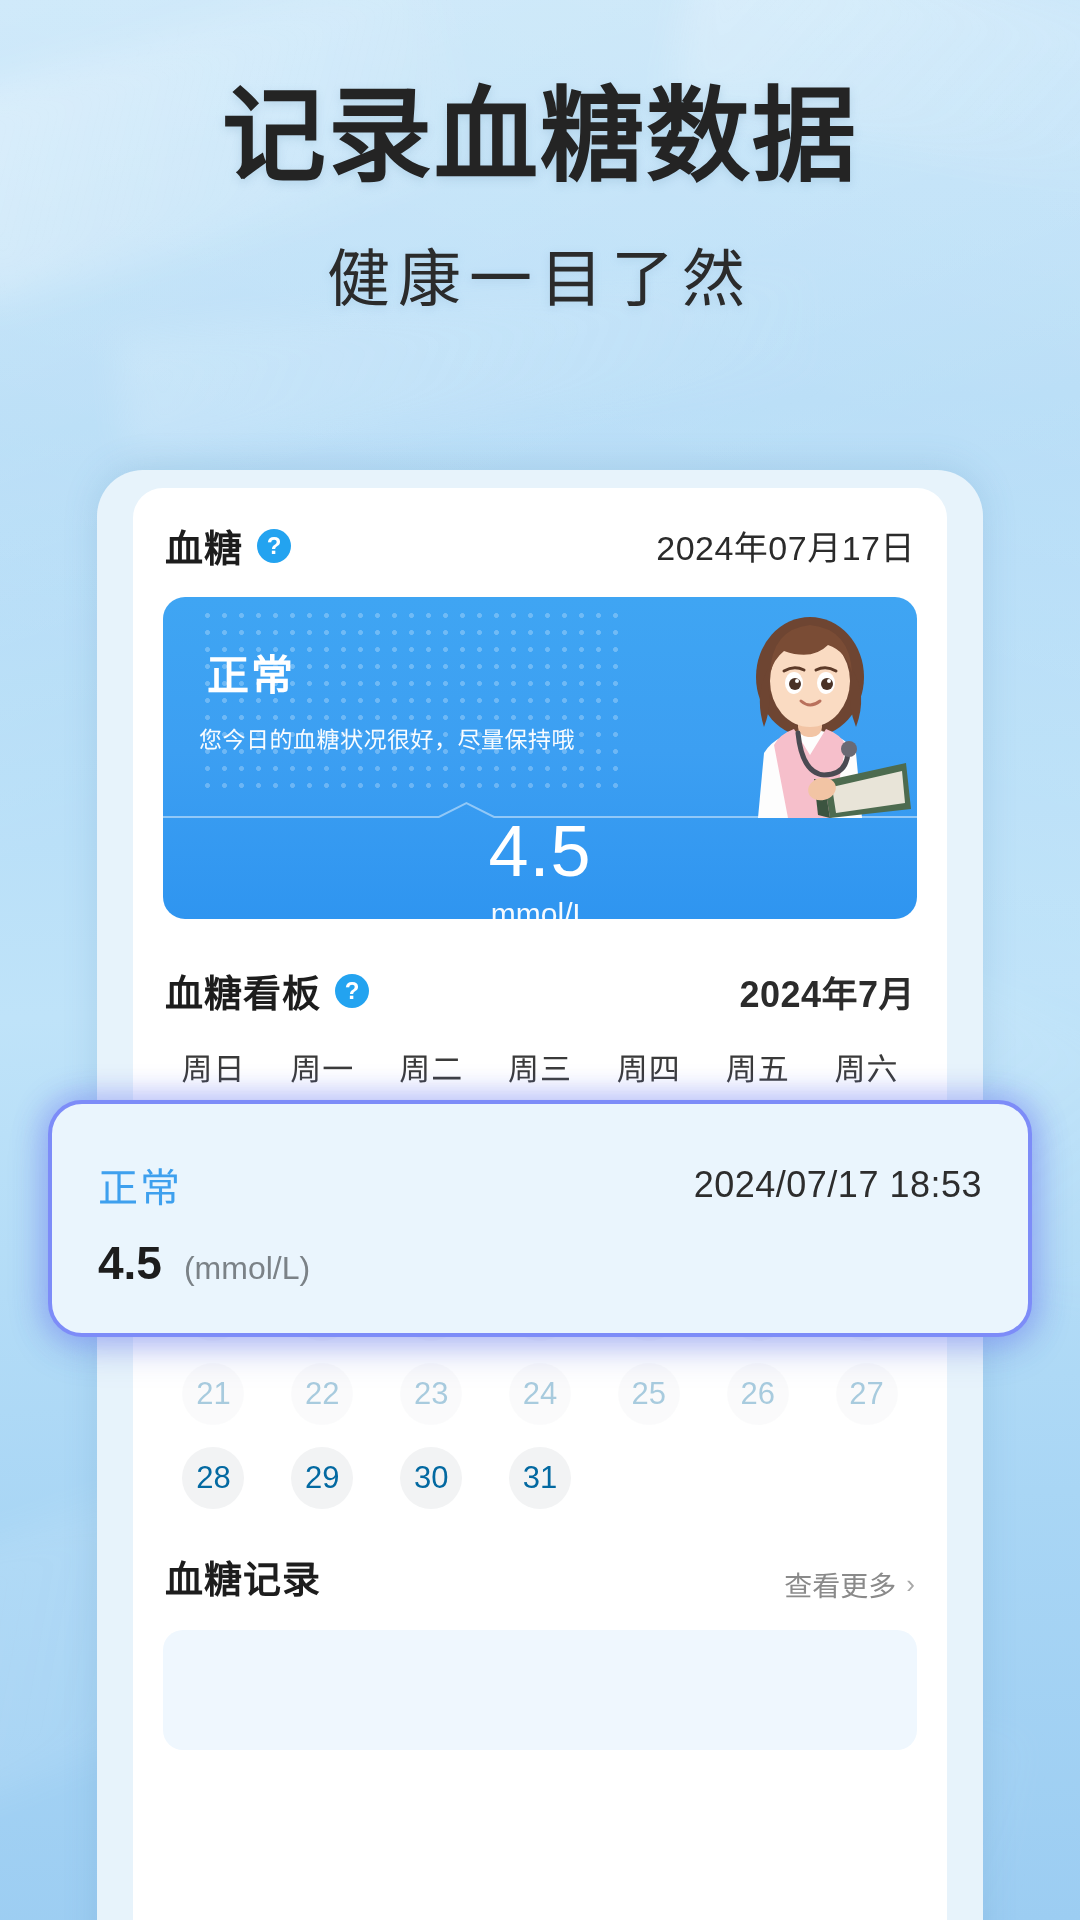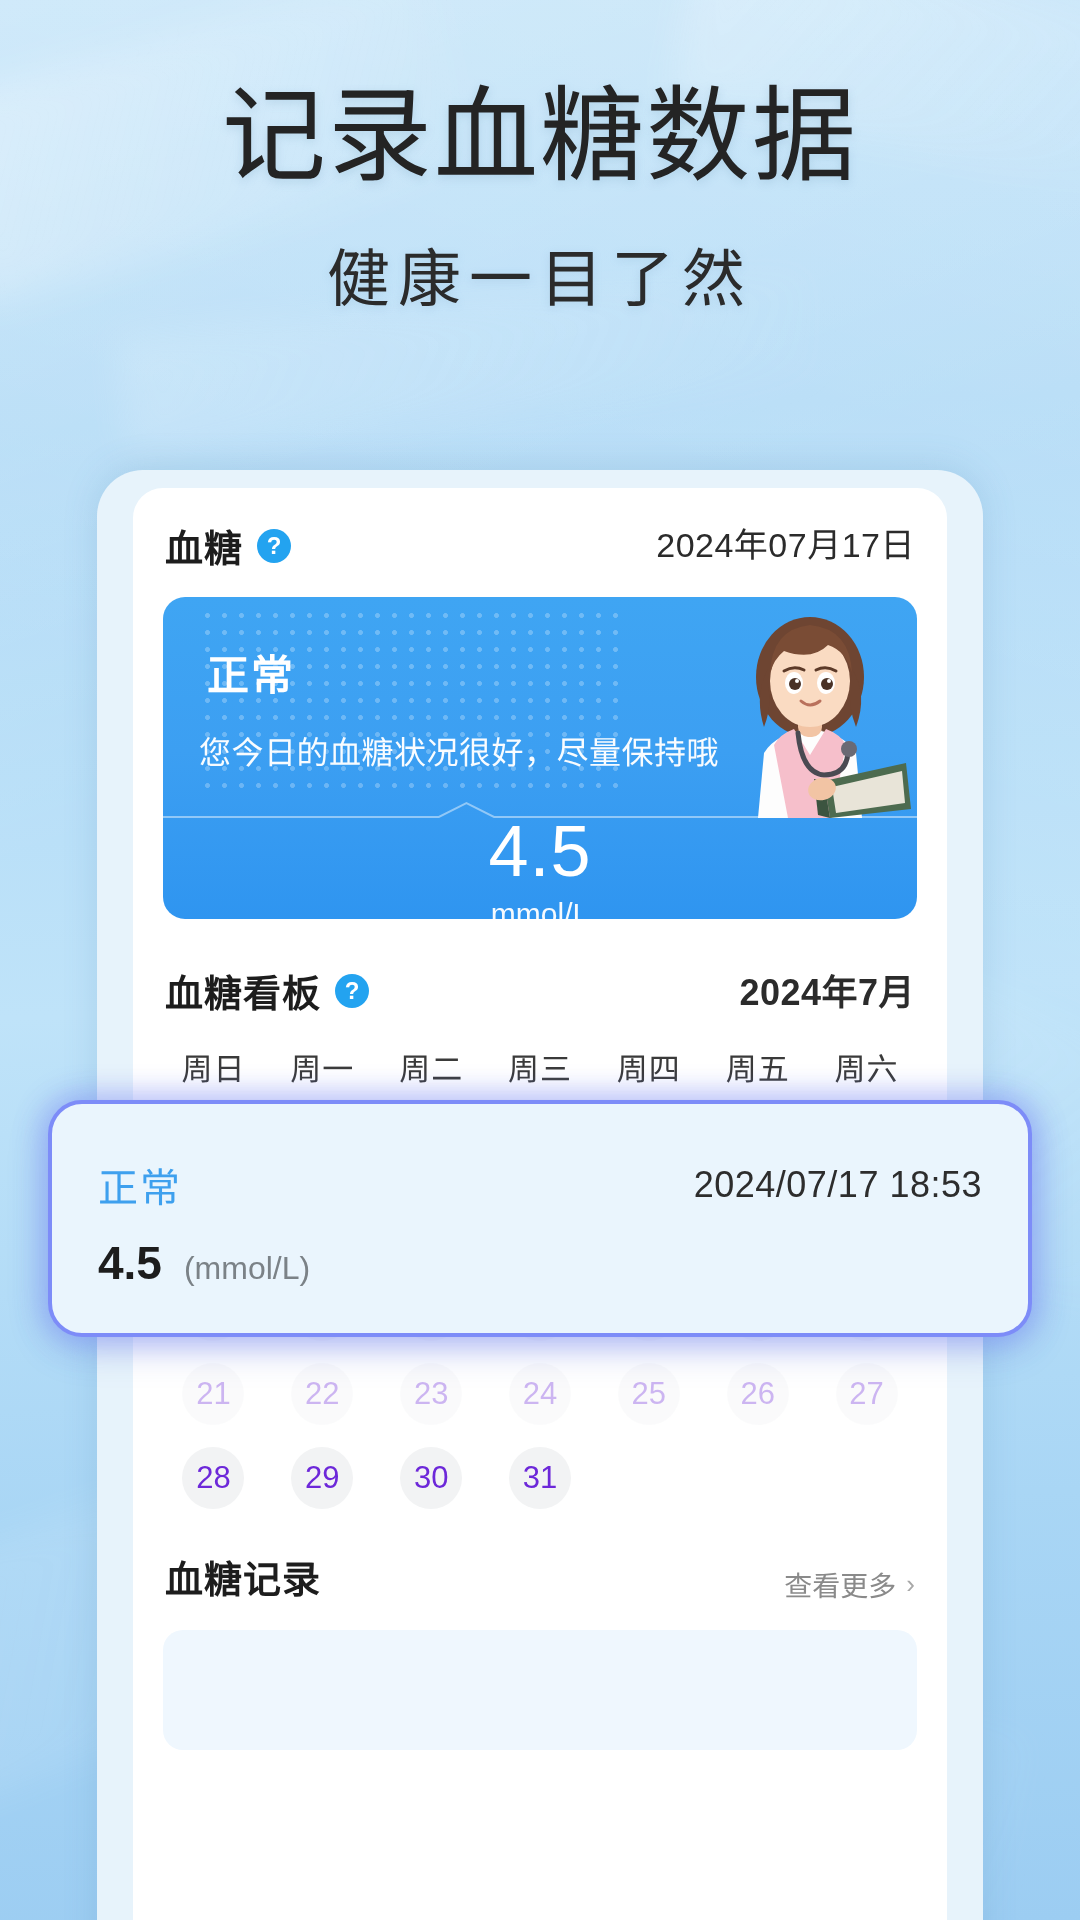--- a/index.html
+++ b/index.html
@@ -27,21 +27,21 @@
   .s4 { right:-120px;top:980px;  width:520px; height:260px; transform:rotate(22deg); opacity:.45; }
   .s5 { left:-100px; top:1480px; width:560px; height:240px; transform:rotate(-20deg); opacity:.4; }
   .s6 { right:60px;  top:1700px; width:480px; height:200px; transform:rotate(8deg); opacity:.35; }
 
   
   .headline-wrap {
     position:absolute; left:0; right:0; top:78px;
     text-align:center; z-index:5;
   }
   .headline {
-    font-size:104px; font-weight:400; color:#242424;
+    font-size:104px; font-weight:700; color:#242424;
     letter-spacing:2px; line-height:1.12;
     text-shadow:0 3px 10px rgba(120,160,195,0.28);
   }
   .subheadline {
     margin-top:34px;
     font-size:63px; font-weight:500; color:#2b2b2b;
     letter-spacing:8px;
     text-shadow:0 2px 8px rgba(120,160,195,0.22);
   }
 
@@ -57,21 +57,21 @@
   }
   .phone-inner {
     position:absolute; left:36px; top:18px; right:36px; bottom:0;
     background:#ffffff;
     border-radius:30px 30px 0 0;
     overflow:hidden;
   }
 
   
   .sec-head {
-    display:flex; justify-content:space-between;
+    display:flex; align-items:center; justify-content:space-between;
     padding:30px 32px 10px 32px;
   }
   .sec-title-group { display:flex; align-items:center; gap:14px; }
   .sec-title { font-size:38px; font-weight:700; color:#1d1d1d; letter-spacing:1px; }
   .help-icon {
     width:34px; height:34px; border-radius:50%;
     background:#23a3f0; color:#ffffff;
     font-size:24px; font-weight:700;
     display:flex; align-items:center; justify-content:center;
     line-height:1;
@@ -92,22 +92,22 @@
     position:absolute; left:36px; top:10px; width:430px; height:185px;
     background-image:radial-gradient(rgba(255,255,255,0.30) 2.2px, transparent 2.4px);
     background-size:17px 17px;
     opacity:.85; pointer-events:none;
   }
   .status-label {
     position:absolute; left:44px; top:44px;
     font-size:42px; font-weight:700; color:#ffffff; letter-spacing:2px;
   }
   .status-desc {
-    position:absolute; left:36px; top:130px;
-    font-size:32px; color:#ffffff; letter-spacing:0.5px; opacity:.97;
+    position:absolute; left:36px; top:124px;
+    font-size:23px; color:#ffffff; letter-spacing:0.5px; opacity:.97;
   }
   .card-divider {
     position:absolute; left:0; right:0; top:200px; height:28px;
   }
   .card-divider svg { display:block; width:100%; height:28px; }
   .reading {
     position:absolute; left:0; right:0; top:218px; text-align:center;
   }
   .reading-value {
     font-size:72px; font-weight:400; color:#ffffff; line-height:1;
@@ -123,21 +123,21 @@
   .cal-head {
     display:flex; padding:0 26px; margin-top:16px;
   }
   .cal-head span {
     flex:1; text-align:center; font-size:31px; color:#3a3a3a; letter-spacing:1px;
   }
   .cal-row { display:flex; padding:0 26px; margin-top:22px; }
   .cal-cell { flex:1; display:flex; align-items:center; justify-content:center; }
   .day {
     width:62px; height:62px; border-radius:50%;
-    background:#f2f3f4; color:#6d28d9;
+    background:#f2f3f4; color:#0369a1;
     font-size:31px; display:flex; align-items:center; justify-content:center;
   }
   .day.empty { background:transparent; }
 
   
   .cal-obscured { opacity:.34; }
 
   
   .rec-head {
     display:flex; align-items:flex-end; justify-content:space-between;

